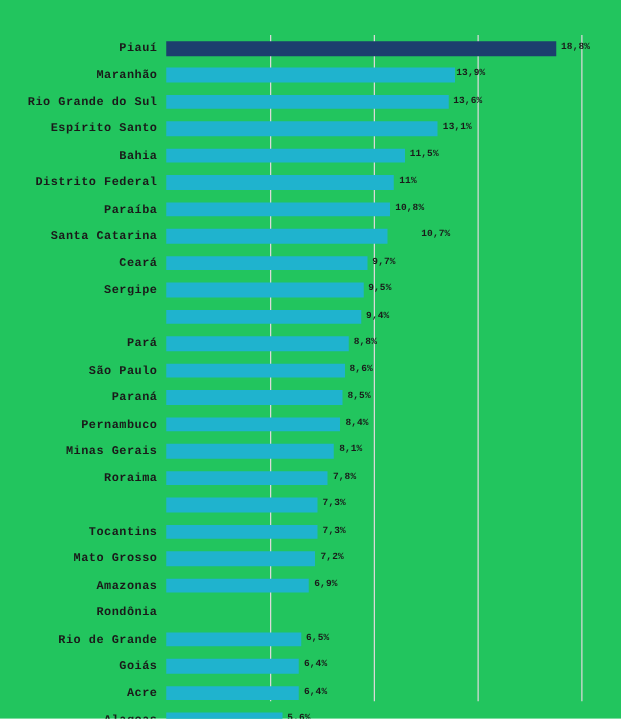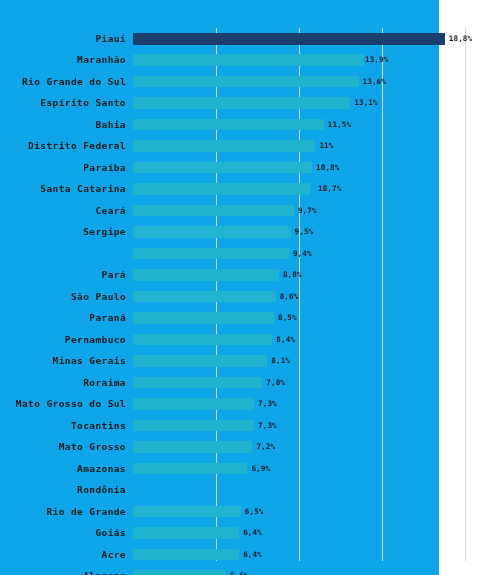--- a/index.html
+++ b/index.html
@@ -12,23 +12,24 @@
     height: 575px;
     font-family: "DejaVu Sans Mono", "Liberation Mono", monospace;
     overflow: hidden;
     position: relative;
   }
 
   #chart-root {
     position: absolute;
     left: 0;
     top: 0;
-    width: 439px;
+    width: 497px;
     height: 575px;
-    background: #0ea5e9;
+    background: #22c55e;
+    font-family: Liberation Mono, monospace;
   }
 
   
   #plot-area {
     position: absolute;
     left: 133px;
     top: 28px;
     width: 340px;
     height: 533px;
   }
@@ -157,21 +158,21 @@
           <div class="cat-label">Paraíba</div>
           <div class="bar-track">
             <div class="bar" style="width: 179.122px; background: rgb(31, 179, 206);"></div>
             <div class="val-label" style="left: 179.122px;">10,8%</div>
           </div>
         </div>
         <div class="row" style="top: 150.36px;">
           <div class="cat-label">Santa Catarina</div>
           <div class="bar-track">
             <div class="bar" style="width: 177.463px; background: rgb(31, 179, 206);"></div>
-            <div class="val-label" style="left: 167px; margin-left: 18px;">10,7%</div>
+            <div class="val-label" style="left: 186px; margin-left: 18px;">10,7%</div>
           </div>
         </div>
         <div class="row" style="top: 171.84px;">
           <div class="cat-label">Ceará</div>
           <div class="bar-track">
             <div class="bar" style="width: 160.878px; background: rgb(31, 179, 206);"></div>
             <div class="val-label" style="left: 160.878px;">9,7%</div>
           </div>
         </div>
         <div class="row" style="top: 193.32px;">
@@ -223,21 +224,20 @@
           </div>
         </div>
         <div class="row" style="top: 343.68px;">
           <div class="cat-label">Roraima</div>
           <div class="bar-track">
             <div class="bar" style="width: 129.366px; background: rgb(31, 179, 206);"></div>
             <div class="val-label" style="left: 129.366px;">7,8%</div>
           </div>
         </div>
         <div class="row" style="top: 365.16px;">
-          <div class="cat-label">Mato Grosso do Sul</div>
           <div class="bar-track">
             <div class="bar" style="width: 121.073px; background: rgb(31, 179, 206);"></div>
             <div class="val-label" style="left: 121.073px;">7,3%</div>
           </div>
         </div>
         <div class="row" style="top: 386.64px;">
           <div class="cat-label">Tocantins</div>
           <div class="bar-track">
             <div class="bar" style="width: 121.073px; background: rgb(31, 179, 206);"></div>
             <div class="val-label" style="left: 121.073px;">7,3%</div>

